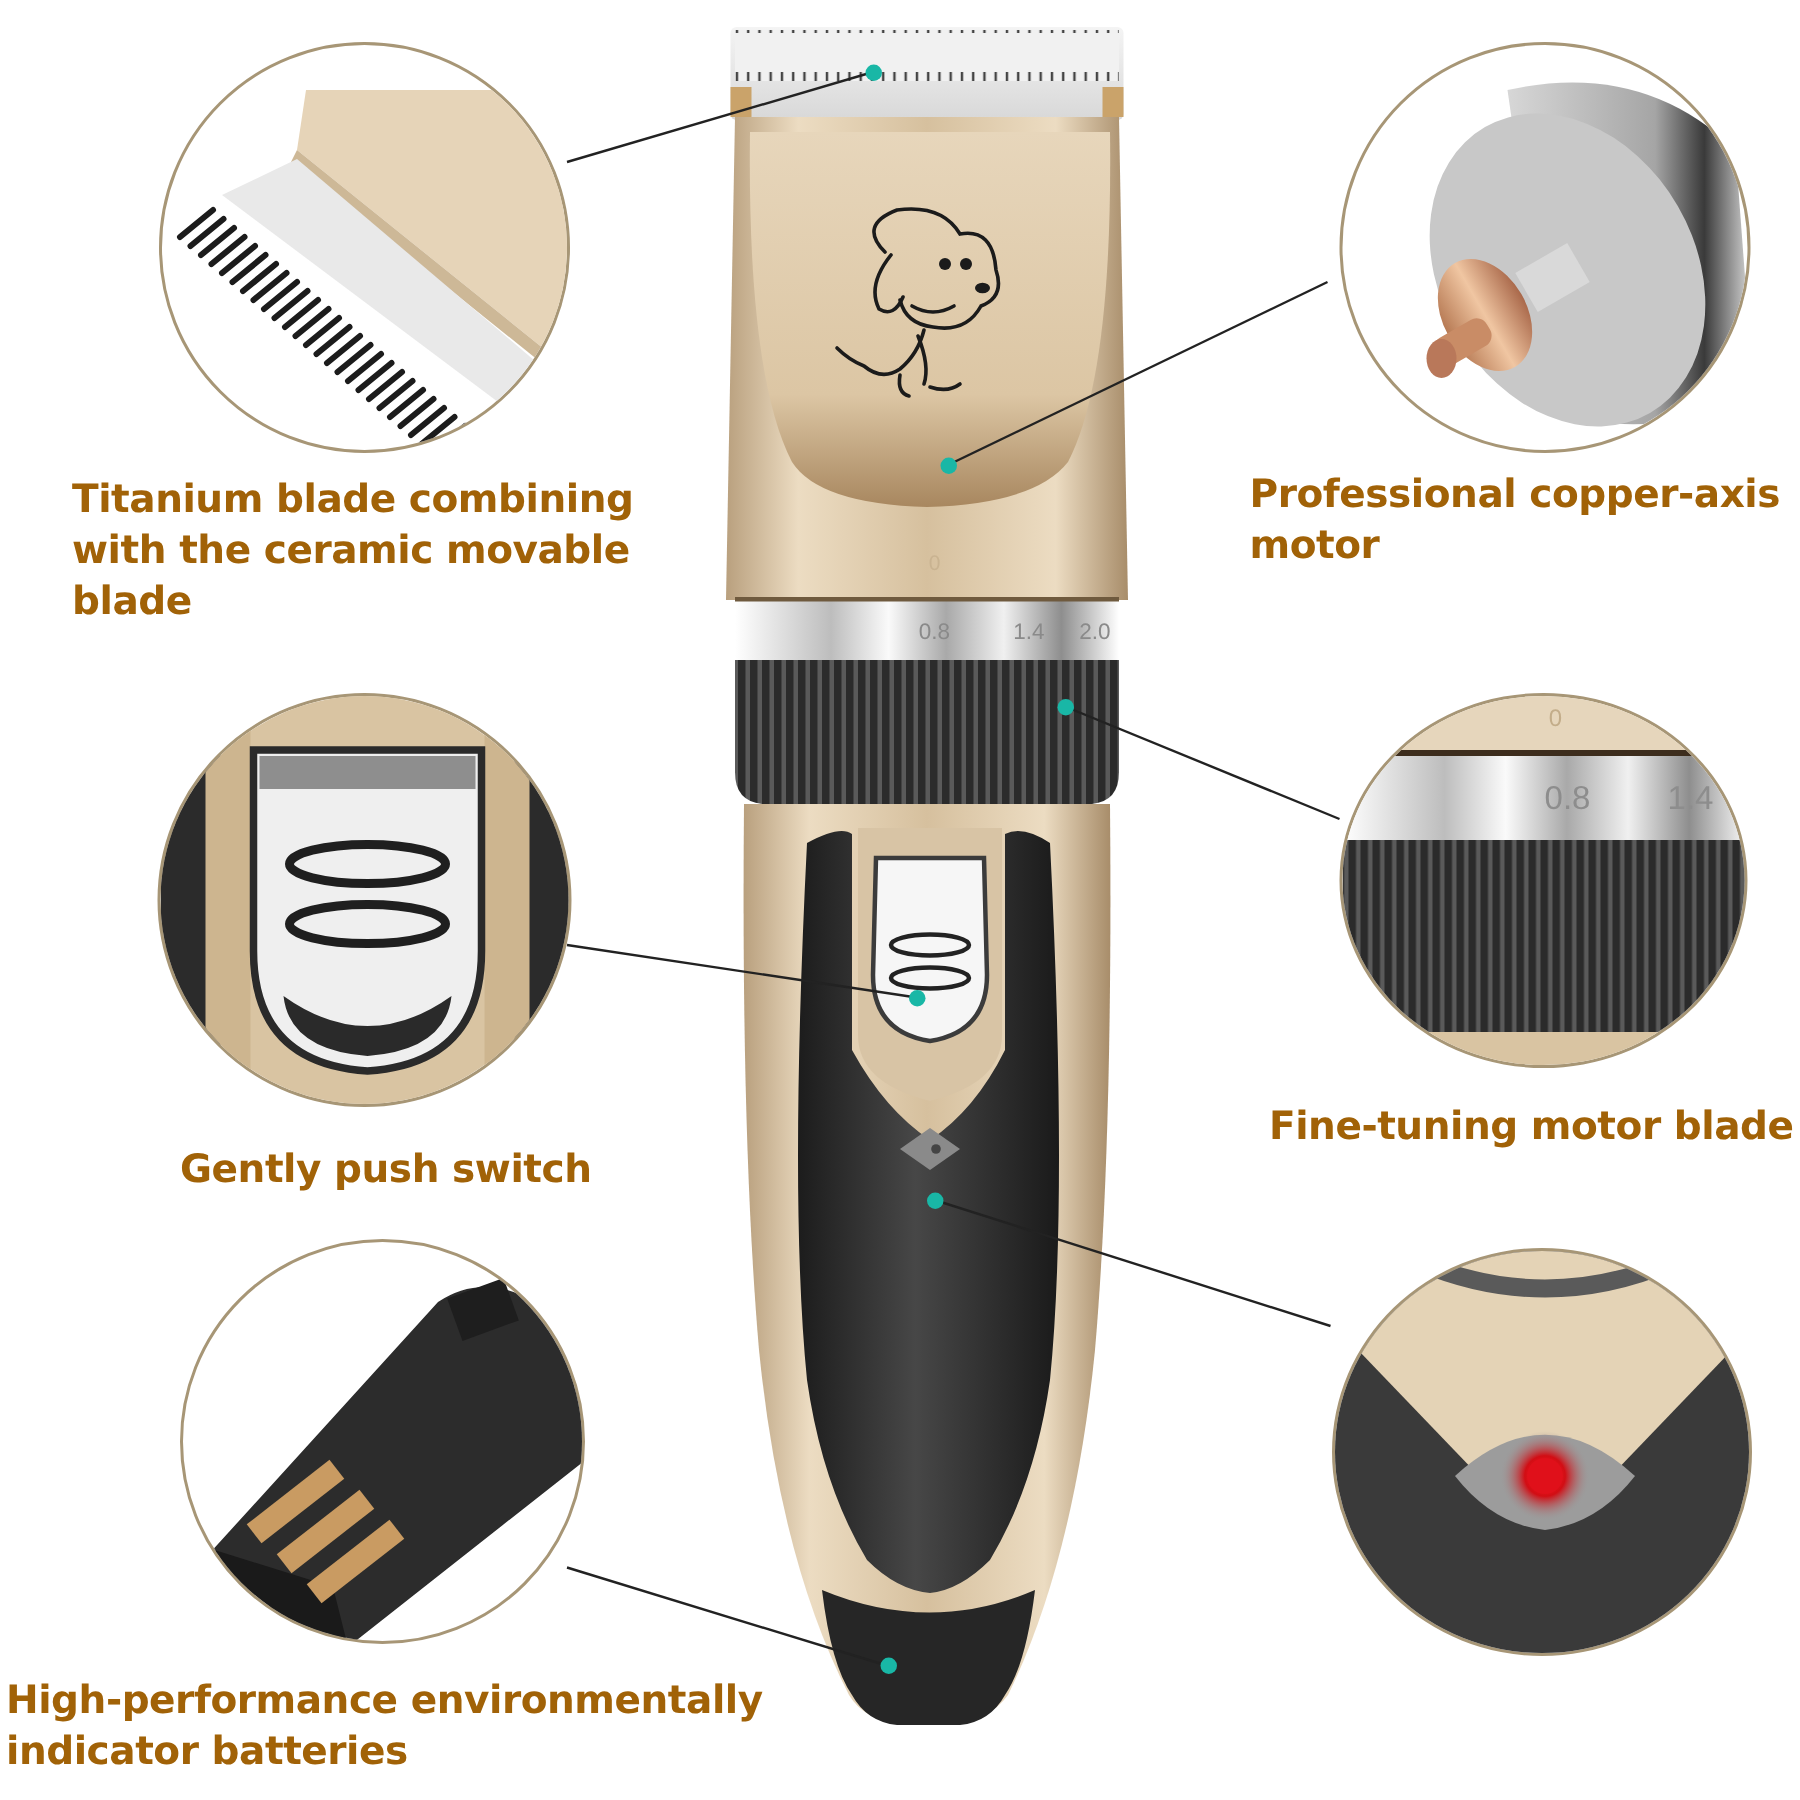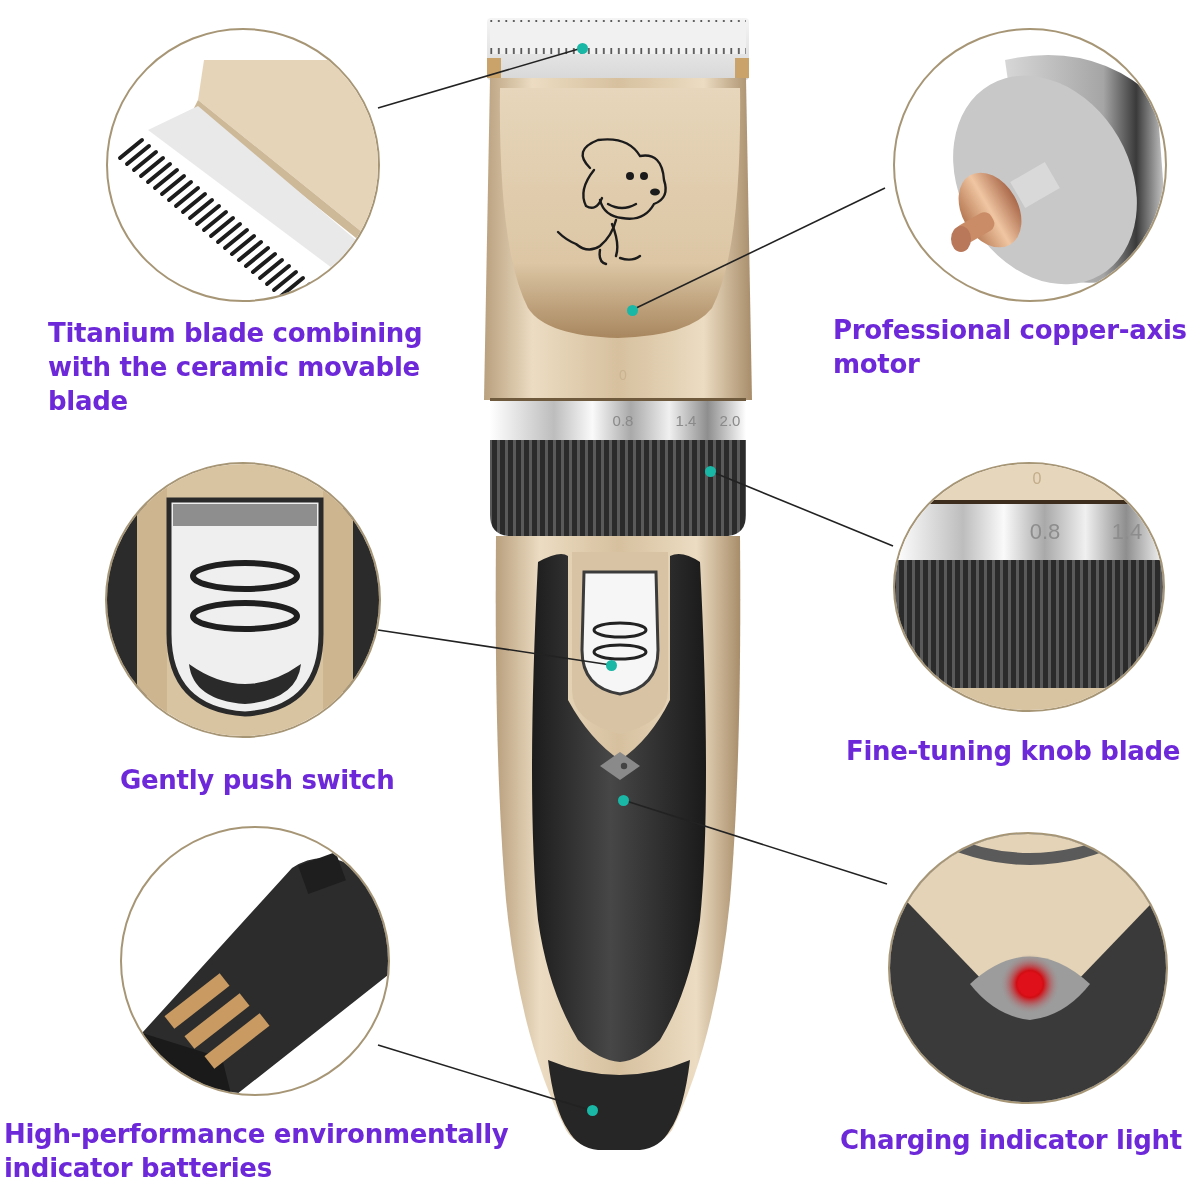--- a/index.html
+++ b/index.html
@@ -1,18 +1,18 @@
 <!DOCTYPE html>
 <html><head>
 <meta charset="utf-8">
 <style>
   html,body{margin:0;padding:0;background:#ffffff;}
   body{width:1200px;height:1200px;position:relative;overflow:hidden;font-family:"DejaVu Sans","Liberation Sans",sans-serif;}
   .stage{position:absolute;left:0;top:0;width:1200px;height:1200px;}
-  .label{position:absolute;font-weight:bold;color:#6d28d9;font-size:26px;line-height:34px;letter-spacing:-0.3px;white-space:pre-line;}
+  .label{position:absolute;font-weight:bold;color:#a16207;font-size:26px;line-height:34px;letter-spacing:-0.3px;white-space:pre-line;}
   .inset{position:absolute;border-radius:50%;border:2.5px solid #a79676;overflow:hidden;background:#fff;box-sizing:border-box;}
   .dot{position:absolute;width:11px;height:11px;border-radius:50%;margin-left:-5.5px;margin-top:-5.5px;}
   svg.lines{position:absolute;left:0;top:0;width:1200px;height:1200px;pointer-events:none;}
   .clipper{position:absolute;left:0;top:0;width:1200px;height:1200px;}
 </style>
 </head>
 <body>
 
 <div class="stage">
 
@@ -238,18 +238,17 @@
       <circle cx="140" cy="150" r="12" fill="#e0101a"></circle>
     </svg>
   </div>
 
   <div class="label" style="left:48px;top:316px;">Titanium blade combining
 with the ceramic movable
 blade</div>
   <div class="label" style="left:833px;top:313px;">Professional copper-axis
 motor</div>
   <div class="label" style="left:120px;top:763px;">Gently push switch</div>
-  <div class="label" style="left:846px;top:734px;">Fine-tuning knob blade</div>
+  <div class="label" style="left:846px;top:734px;">Fine-tuning motor blade</div>
   <div class="label" style="left:4px;top:1117px;">High-performance environmentally
 indicator batteries</div>
-  <div class="label" style="left:840px;top:1123px;">Charging indicator light</div>
 
 </div>
 
 </body></html>

